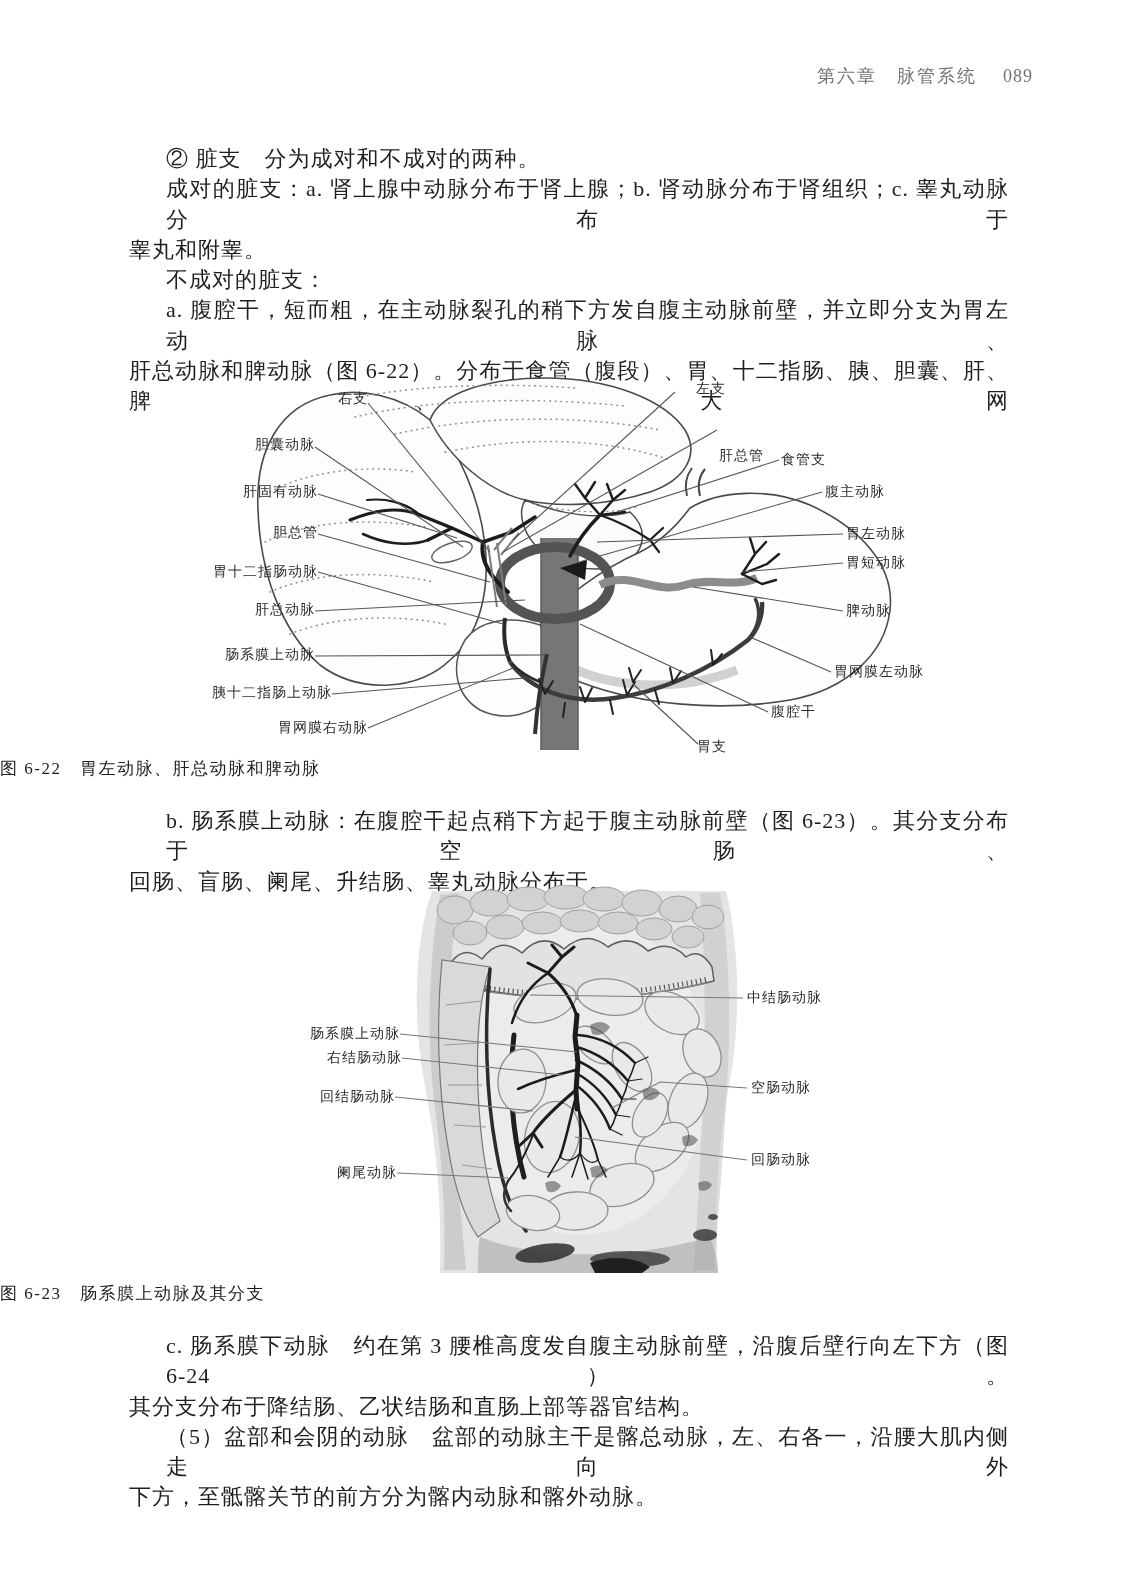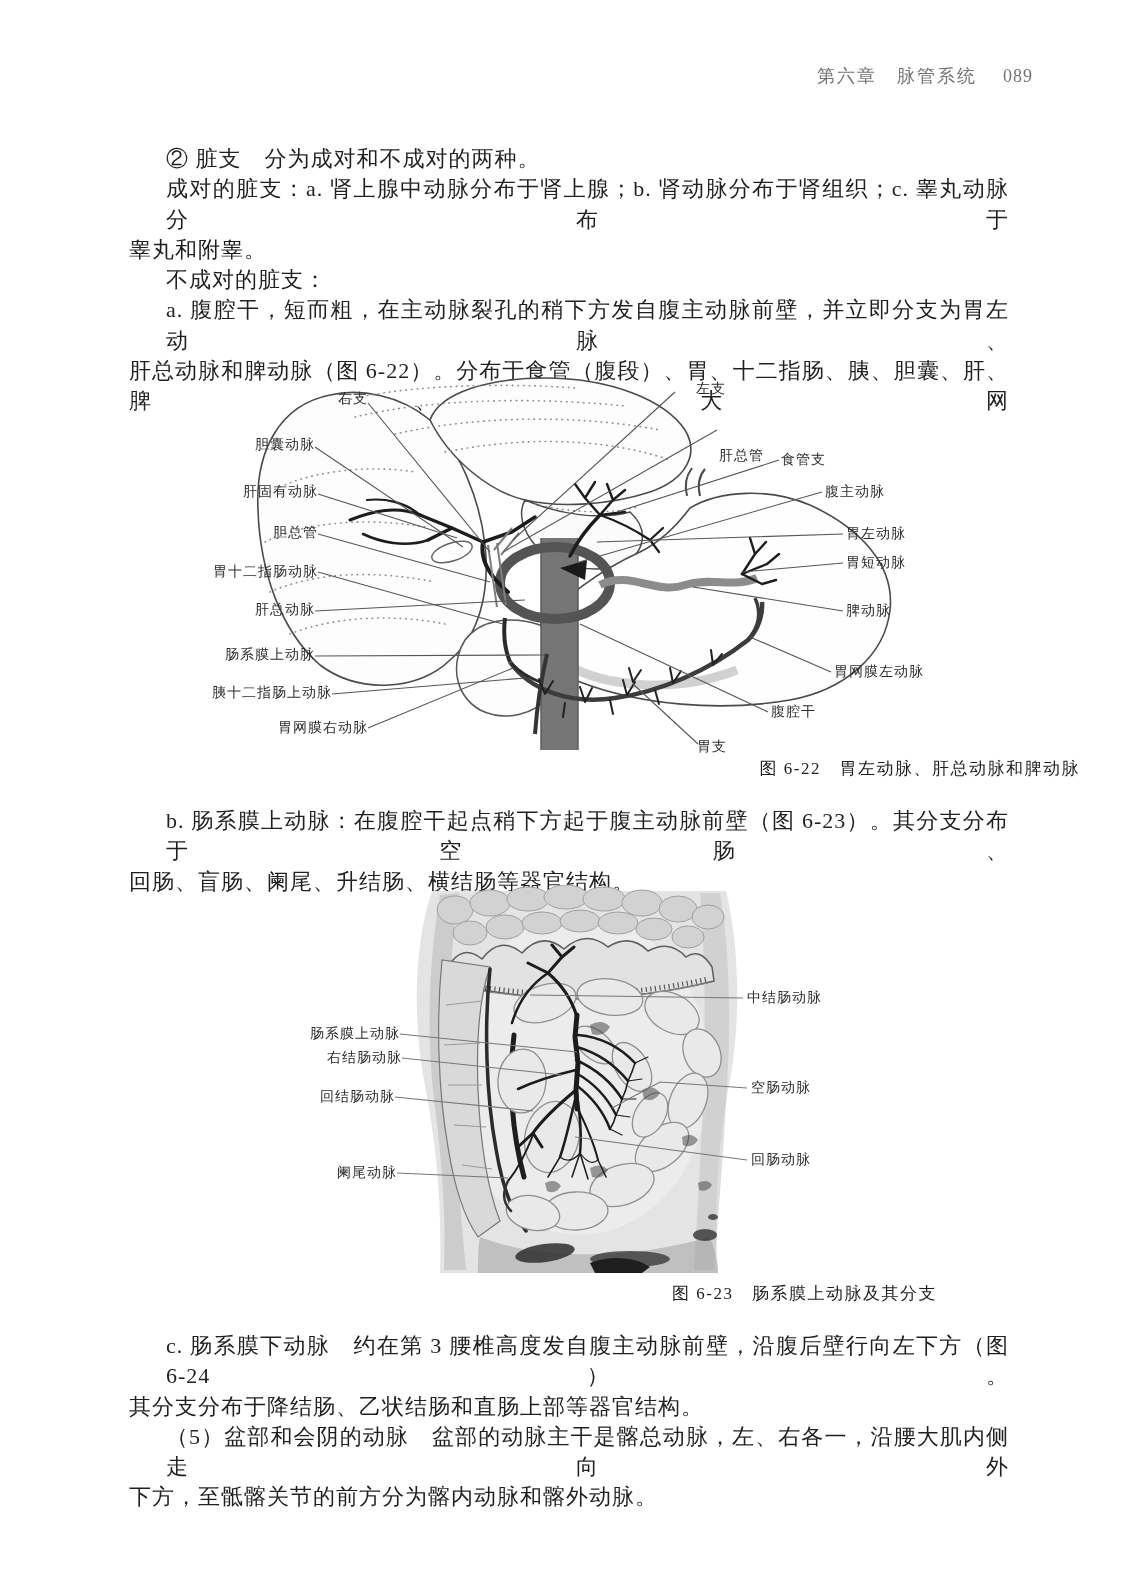--- a/index.html
+++ b/index.html
@@ -11,21 +11,21 @@
   .hdr{
     position:absolute; top:64px; right:94px; font-size:18px; letter-spacing:2px;
     white-space:nowrap; color:#737373;
   }
   .hdr .pn{margin-left:26px; letter-spacing:1px;}
   .tblock{position:absolute; left:129px; width:880px; font-size:22px; line-height:30.3px; color:#1f1f1f;}
   .line{letter-spacing:1px; text-justify:inter-character;}
   .ind{padding-left:37px;}
   .j{text-align:justify; text-align-last:justify; padding-right:0;}
   .cap{
-    position:absolute; left:0; text-align:right; font-size:17px; letter-spacing:1.5px; color:#1f1f1f;
+    position:absolute; left:0; text-align:left; font-size:17px; letter-spacing:1.5px; color:#1f1f1f;
     white-space:nowrap;
   }
   .lbl{
     position:absolute; font-size:14px; letter-spacing:1px; color:#2b2b2b; white-space:nowrap;
     line-height:18px;
   }
   svg{position:absolute;}
   .nosel{user-select:none;}
 </style>
 </head>
@@ -174,21 +174,21 @@
   <div class="lbl" style="left:846px; top:554px;">胃短动脉</div>
   <div class="lbl" style="left:846px; top:602px;">脾动脉</div>
   <div class="lbl" style="left:834px; top:663px;">胃网膜左动脉</div>
   <div class="lbl" style="left:771px; top:703px;">腹腔干</div>
   <div class="lbl" style="left:697px; top:738px;">胃支</div>
 
   <div class="cap" style="top:757px; width:1080px;">图 6-22　胃左动脉、肝总动脉和脾动脉</div>
 
   <div class="tblock" style="top:806px;">
     <div class="line ind j">b. 肠系膜上动脉：在腹腔干起点稍下方起于腹主动脉前壁（图 6-23）。其分支分布于空肠、</div>
-    <div class="line">回肠、盲肠、阑尾、升结肠、横结肠等器官结构。</div>
+    <div class="line">回肠、盲肠、阑尾、升结肠、睾丸动脉分布于。</div>
   </div>
 
   <svg style="left:290px; top:885px;" width="570" height="390" viewBox="0 0 570 390">
 
     <path d="M142,6 C125,55 122,130 134,195 C146,258 152,315 150,388 L428,388 C424,318 428,255 440,195 C452,128 448,55 436,6 Z" fill="#e4e4e4" stroke="none"></path>
     <ellipse cx="290" cy="190" rx="130" ry="160" fill="#f2f2f2" opacity="0.55"></ellipse>
     <path d="M150,10 C138,80 136,160 146,230 C152,280 156,330 154,385 L176,385 C170,320 164,250 161,180 C158,120 161,55 169,8 Z" fill="#b8b8b8" opacity="0.55"></path>
     <path d="M430,8 C438,55 441,120 438,180 C435,250 429,320 424,385 L404,385 C408,320 412,250 414,185 C416,120 414,55 410,8 Z" fill="#bdbdbd" opacity="0.5"></path>
 
     <g fill="#d2d2d2" stroke="#a0a0a0" stroke-width="1">

